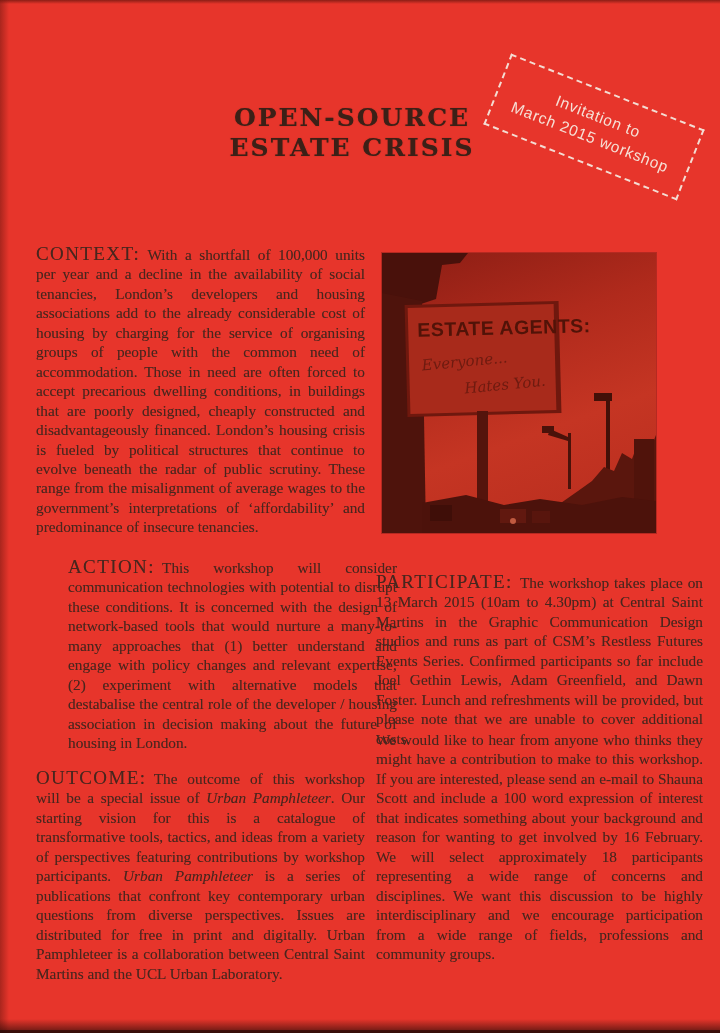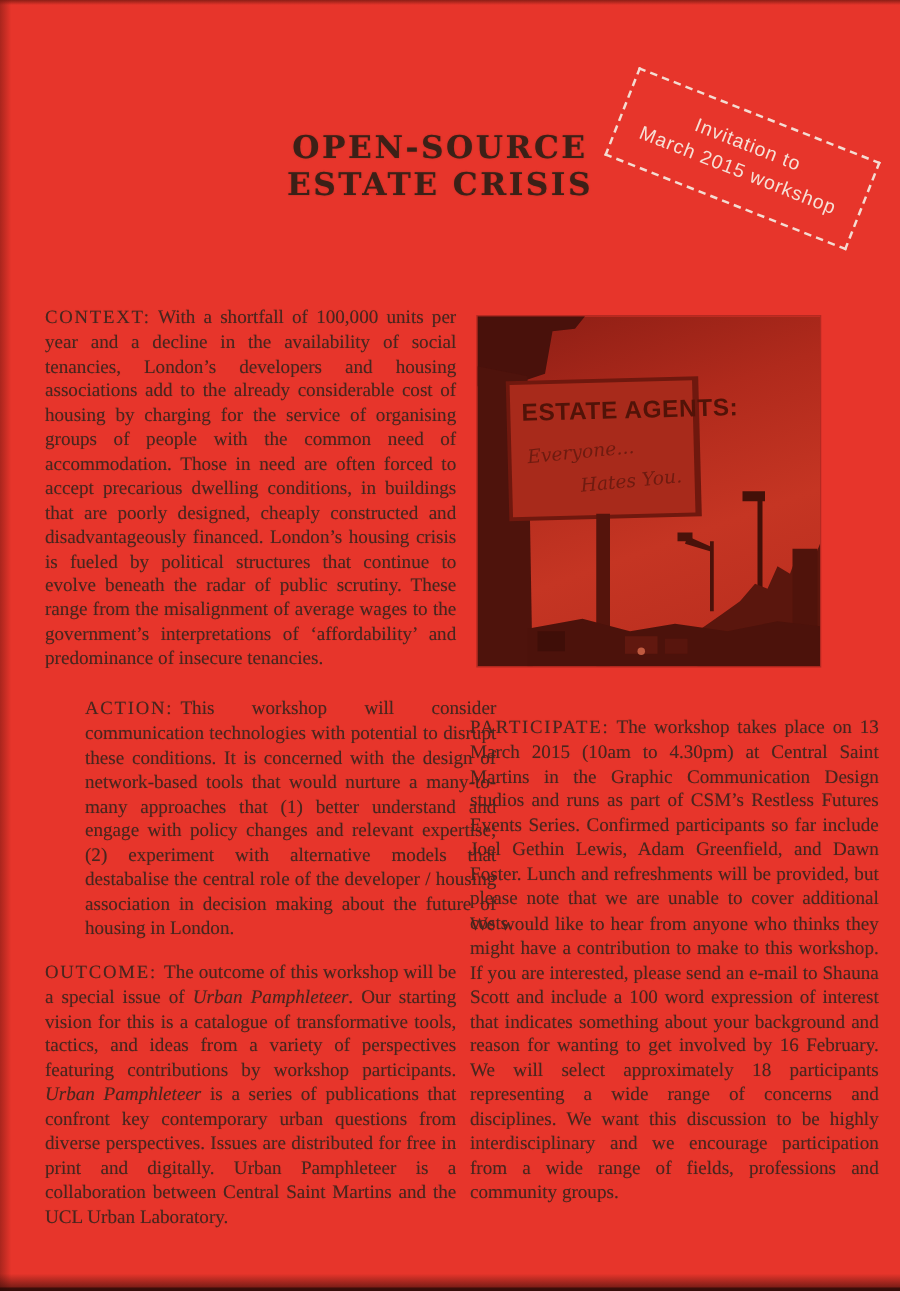--- a/index.html
+++ b/index.html
@@ -72,21 +72,21 @@
   .para {
     position: absolute;
     width: 100%;
     font-size: 15.3px;
     line-height: 19.45px;
     text-align: justify;
     color: #48261e;
     text-shadow: 0 0 .6px rgba(72,38,30,.4);
   }
   .para .label {
-    font-size: 15px;
+    font-size: 19px;
     letter-spacing: 1.4px;
     margin-right: .38em;
   }
   .para .italic { font-style: italic; margin-top: 15px; }
 
   .p-context     { top: 244px; }
   .p-action      { top: 557px; margin-left: 32px; }
   .p-outcome     { top: 768px; }
   .p-participate { top: 572px; }
   .p-closing     { top: 730px; }

